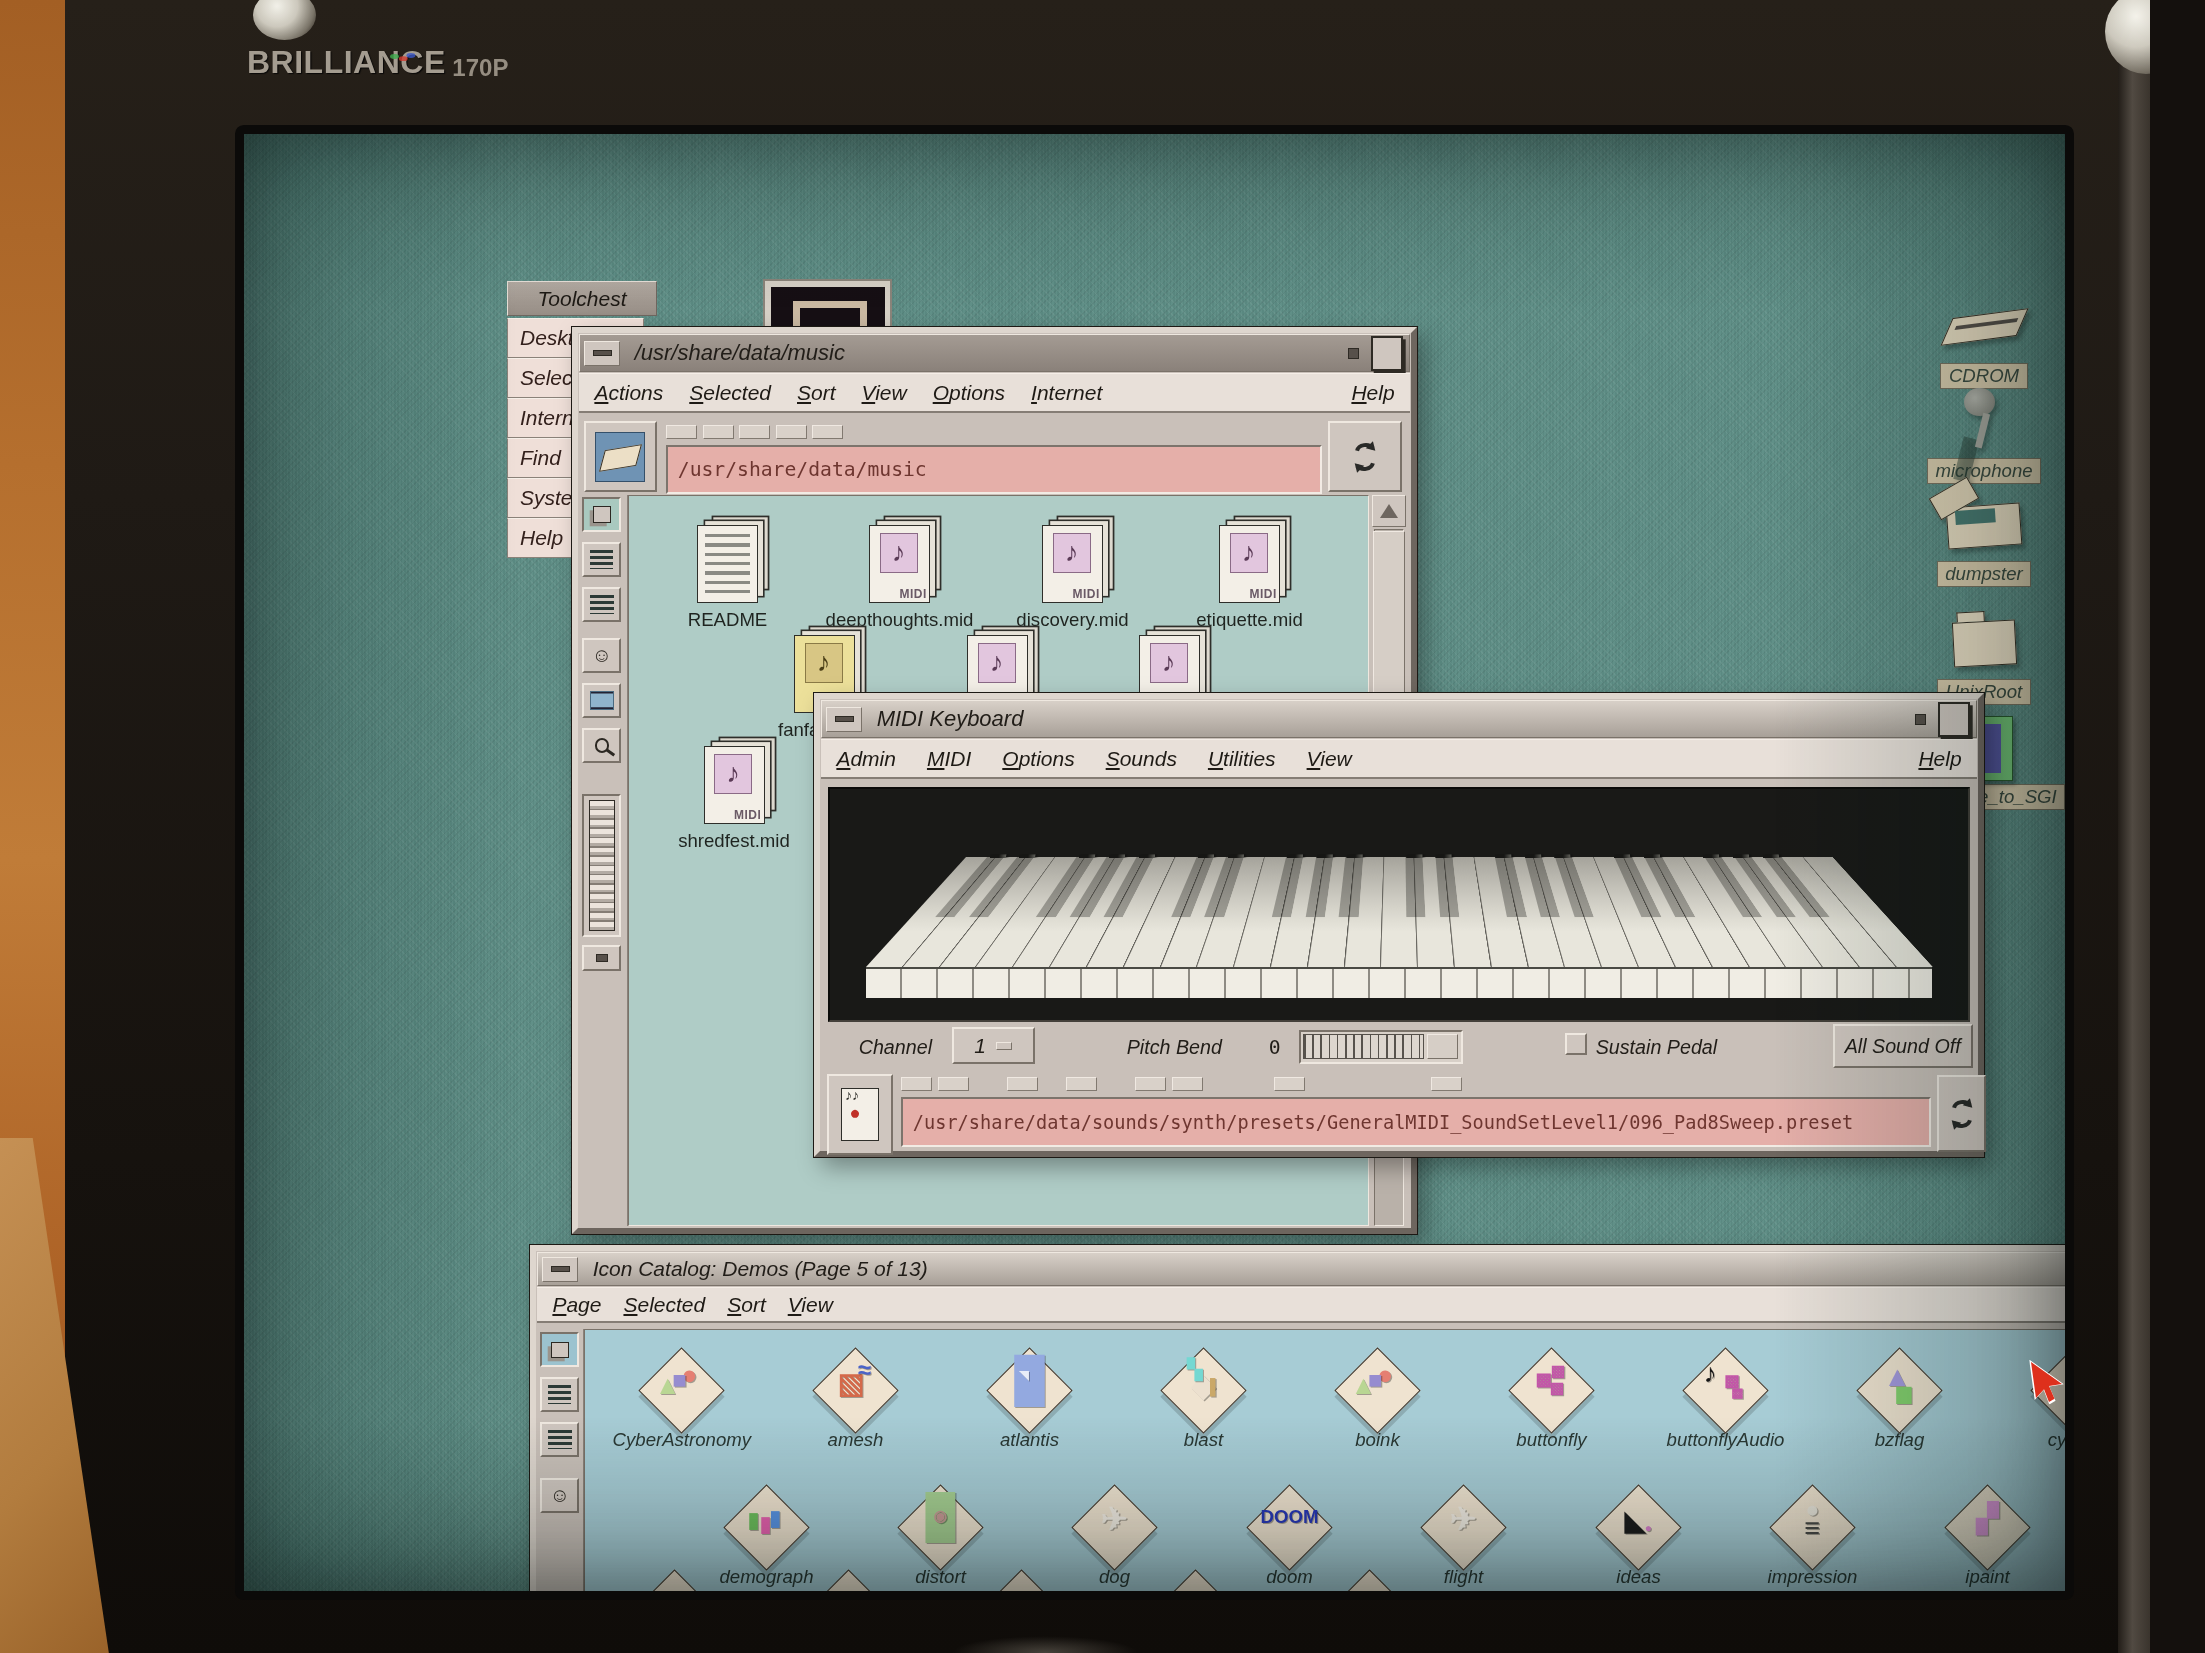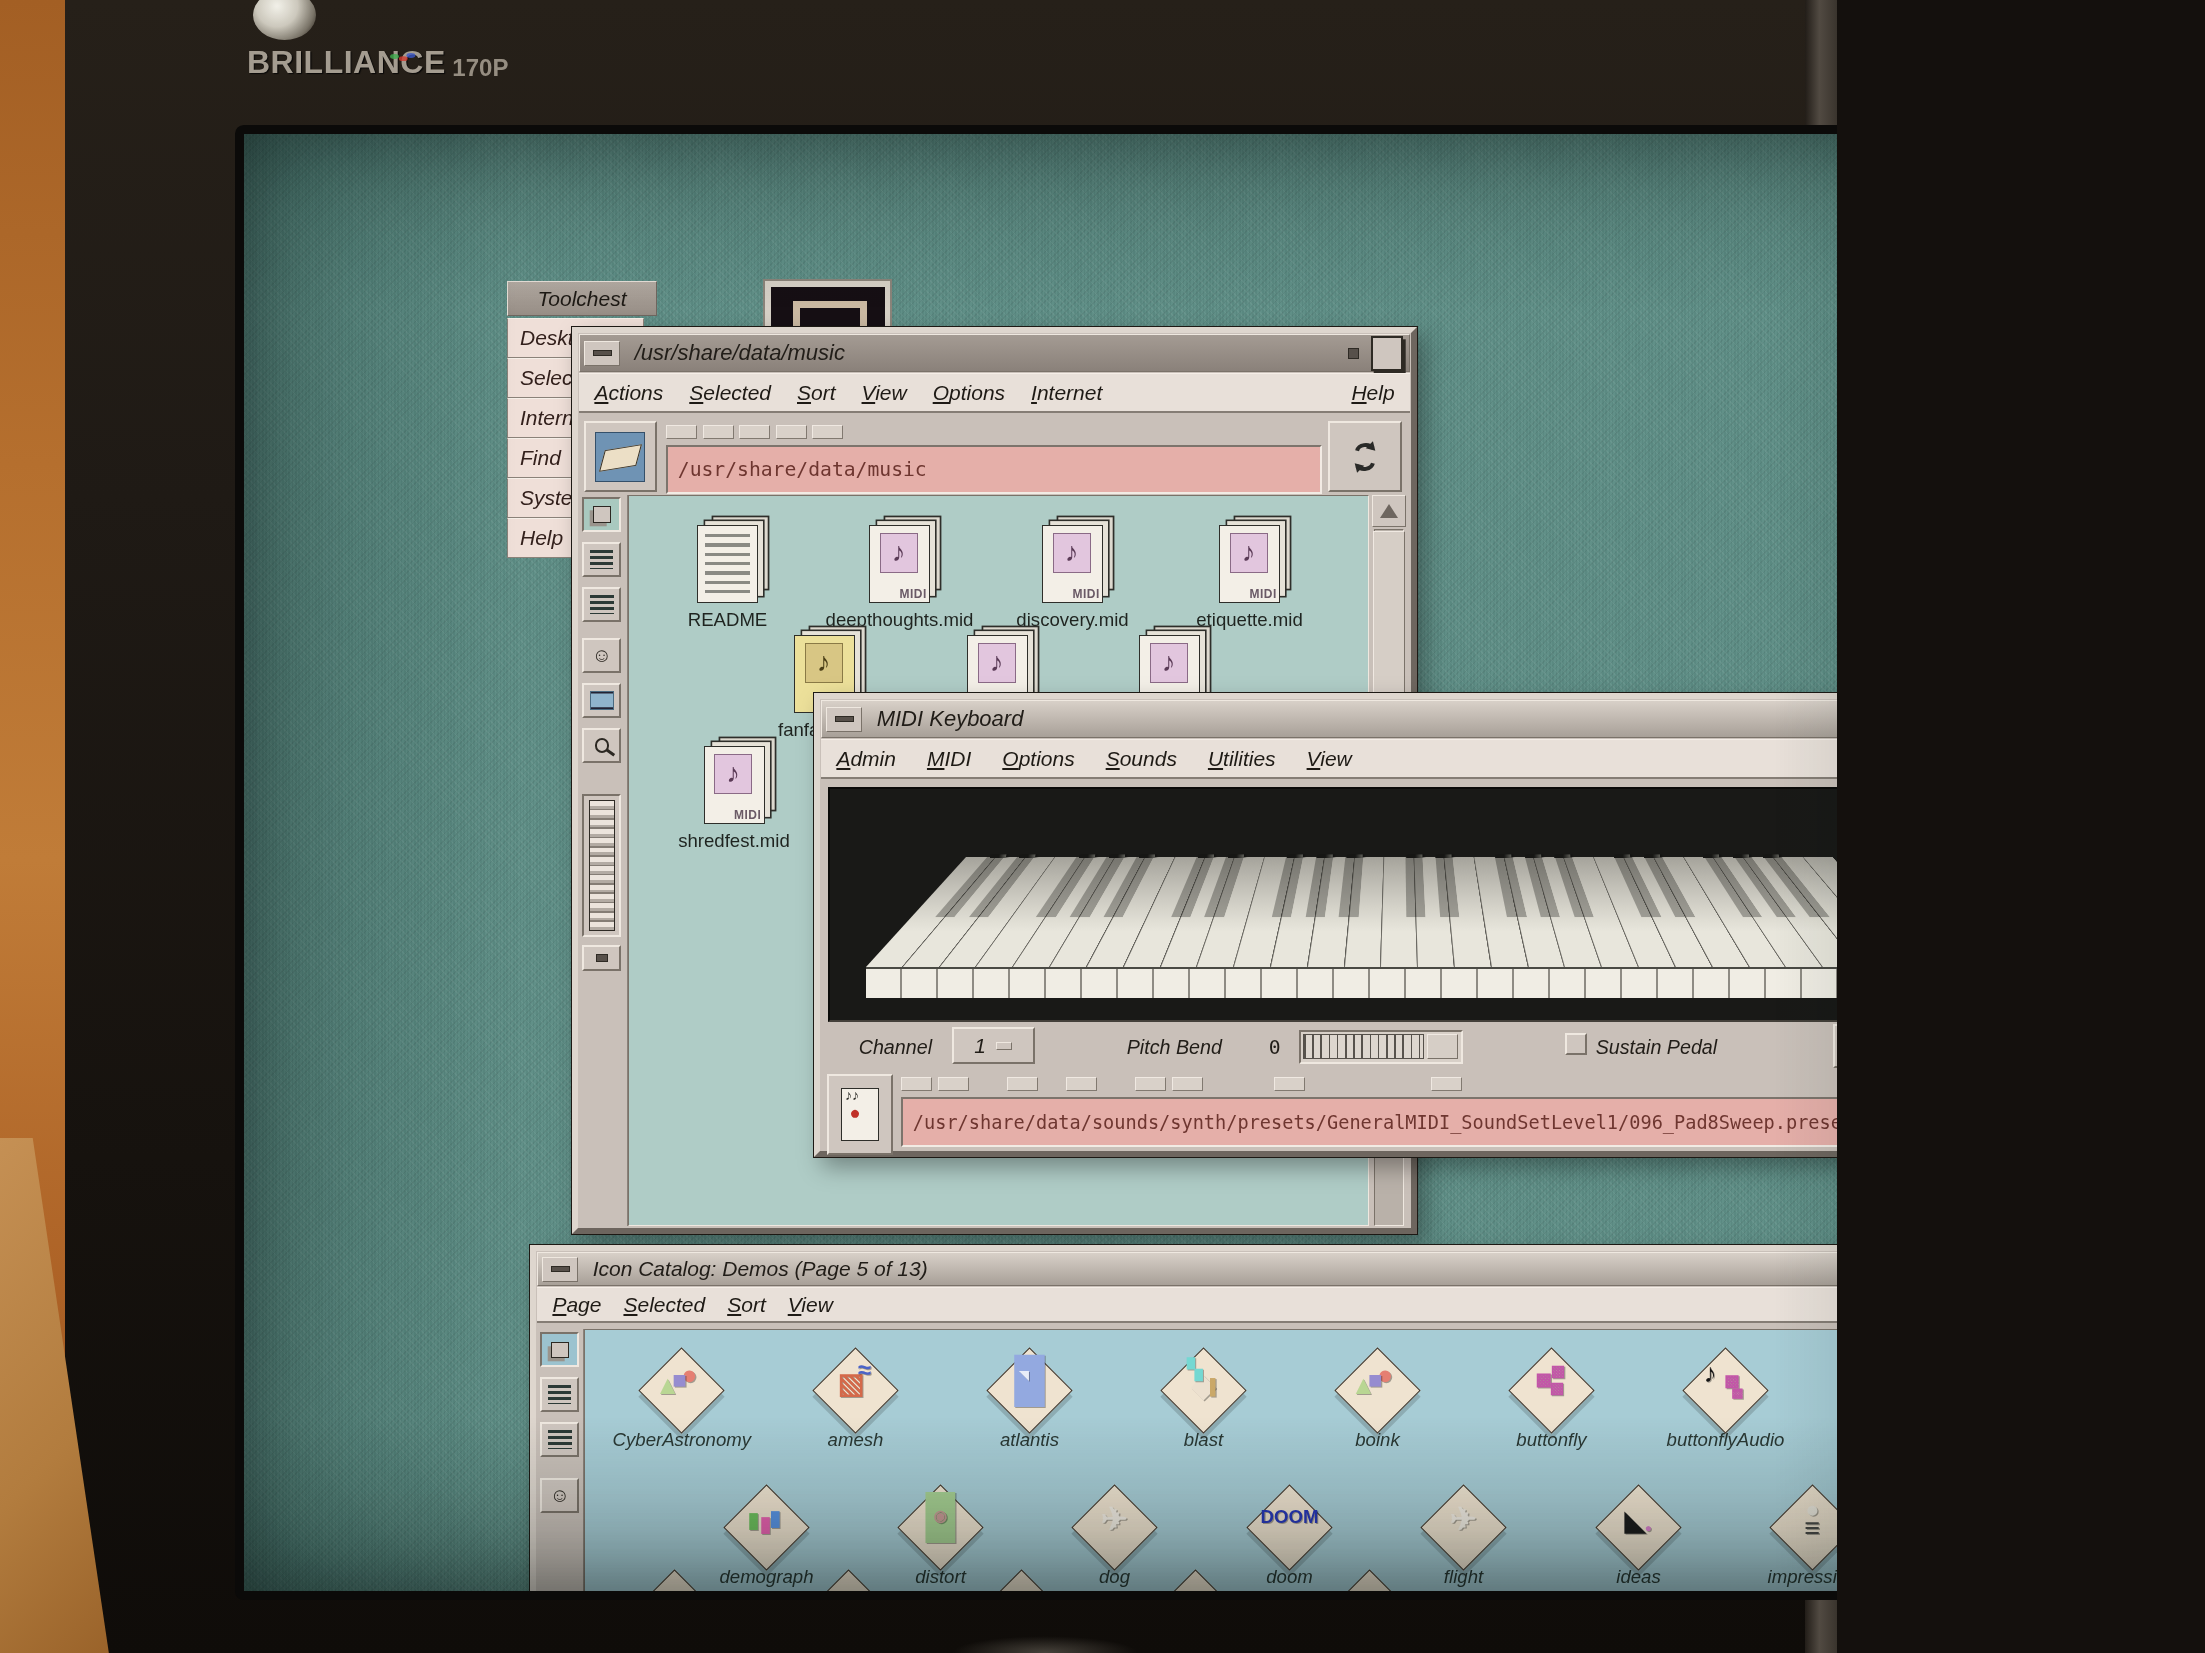--- a/index.html
+++ b/index.html
@@ -1,17 +1,17 @@
 <!DOCTYPE html>
 <html style="font-size:8.8px"><head>
 <meta charset="utf-8">
 <style>
   html,body{margin:0;padding:0;background:#14100d;}
   *{box-sizing:border-box;}
-  .stage{position:relative;width:1837px;height:1654px;overflow:hidden;
+  .stage{position:relative;width:2150px;height:1654px;overflow:hidden;
          font-family:"Liberation Sans",sans-serif;background:
          linear-gradient(180deg,#262019 0%,#1f1a15 30%,#16120e 70%,#0f0c09 100%);}
   
   .wood-left{position:absolute;left:0;top:0;width:65px;height:1654px;
     background:linear-gradient(180deg,#a35f24,#b56f2e 28%,#c07c38 52%,#ad6226 78%,#8c4c1c);}
   .wood-corner{position:absolute;left:0;top:1138px;width:109px;height:516px;
     background:linear-gradient(135deg,#c59054,#b27c3e 60%,#9a632a);
     clip-path:polygon(0 0,30% 0,100% 100%,0 100%);}
   .bezel-right{position:absolute;right:0;top:0;width:32px;height:1654px;
     background:linear-gradient(90deg,#221d18,#514a42 45%,#3a342d);}

